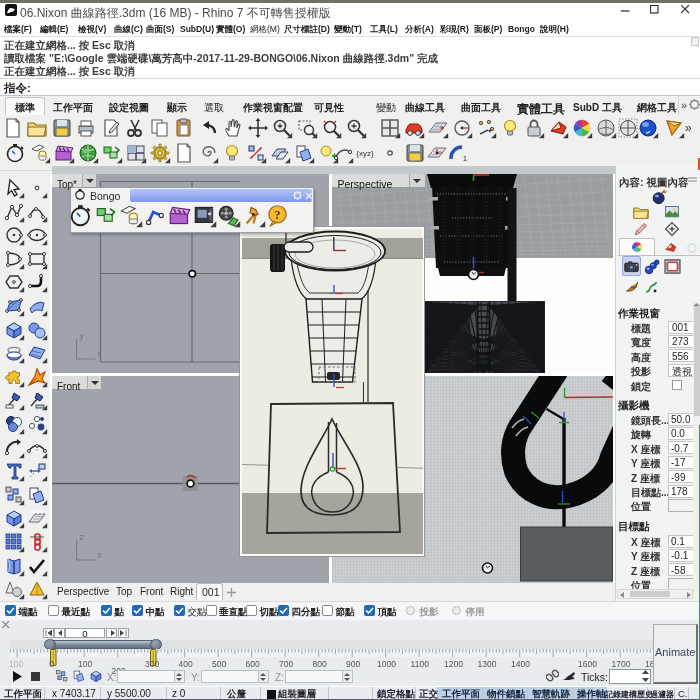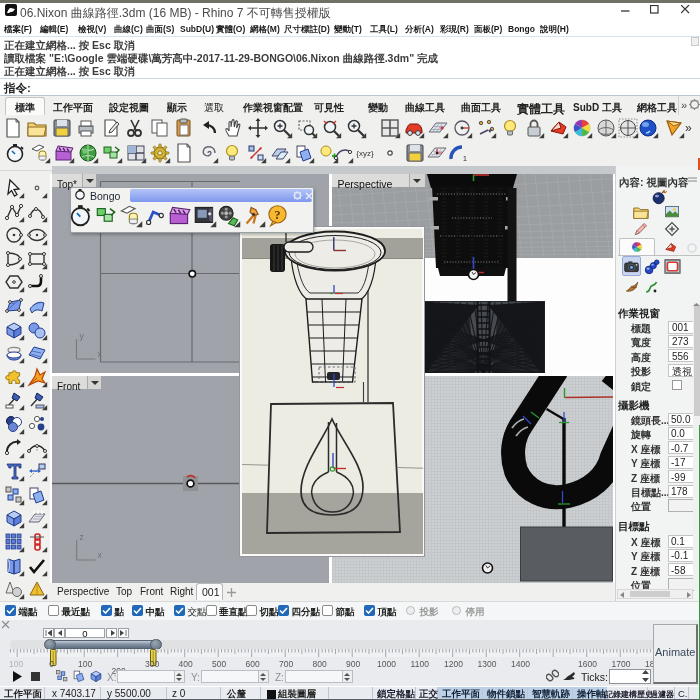--- a/index.html
+++ b/index.html
@@ -20,21 +20,21 @@
     <path d="M0 0l8 8M8 0L0 8" stroke="#333" stroke-width="1.2"></path>
   </svg>
 <div style="position:absolute;left:0px;top:20px;width:700px;height:16px;background:#fff"></div>
 <div style="position:absolute;left:4px;top:24px;font-size:8.5px;color:#1a1a1a;white-space:nowrap;font-weight:bold">檔案(F)</div>
 <div style="position:absolute;left:40px;top:24px;font-size:8.5px;color:#1a1a1a;white-space:nowrap;font-weight:bold">編輯(E)</div>
 <div style="position:absolute;left:78px;top:24px;font-size:8.5px;color:#1a1a1a;white-space:nowrap;font-weight:bold">檢視(V)</div>
 <div style="position:absolute;left:114px;top:24px;font-size:8.5px;color:#1a1a1a;white-space:nowrap;font-weight:bold">曲線(C)</div>
 <div style="position:absolute;left:146px;top:24px;font-size:8.5px;color:#1a1a1a;white-space:nowrap;font-weight:bold">曲面(S)</div>
 <div style="position:absolute;left:180px;top:24px;font-size:8.5px;color:#1a1a1a;white-space:nowrap;font-weight:bold">SubD(U)</div>
 <div style="position:absolute;left:216px;top:24px;font-size:8.5px;color:#1a1a1a;white-space:nowrap;font-weight:bold">實體(O)</div>
-<div style="position:absolute;left:250px;top:24px;font-size:8.5px;color:#1a1a1a;white-space:nowrap;font-weight:bold">網格(M)</div>
+<div style="position:absolute;left:250px;top:24px;font-size:8.5px;color:#1a1a1a;white-space:nowrap;font-weight:normal">網格(M)</div>
 <div style="position:absolute;left:284px;top:24px;font-size:8.5px;color:#1a1a1a;white-space:nowrap;font-weight:bold">尺寸標註(D)</div>
 <div style="position:absolute;left:334px;top:24px;font-size:8.5px;color:#1a1a1a;white-space:nowrap;font-weight:bold">變動(T)</div>
 <div style="position:absolute;left:370px;top:24px;font-size:8.5px;color:#1a1a1a;white-space:nowrap;font-weight:bold">工具(L)</div>
 <div style="position:absolute;left:405px;top:24px;font-size:8.5px;color:#1a1a1a;white-space:nowrap;font-weight:bold">分析(A)</div>
 <div style="position:absolute;left:440px;top:24px;font-size:8.5px;color:#1a1a1a;white-space:nowrap;font-weight:bold">彩現(R)</div>
 <div style="position:absolute;left:474px;top:24px;font-size:8.5px;color:#1a1a1a;white-space:nowrap;font-weight:bold">面板(P)</div>
 <div style="position:absolute;left:508px;top:24px;font-size:8.5px;color:#1a1a1a;white-space:nowrap;font-weight:bold">Bongo</div>
 <div style="position:absolute;left:540px;top:24px;font-size:8.5px;color:#1a1a1a;white-space:nowrap;font-weight:bold">說明(H)</div>
 <div style="position:absolute;left:0px;top:36px;width:700px;height:60px;background:#fff;border-top:1px solid #dae2ea"></div>
 <div style="position:absolute;left:4px;top:38.5px;font-size:10.5px;color:#3c3c3c;white-space:nowrap;font-weight:bold">正在建立網格... 按 Esc 取消</div>
@@ -46,21 +46,21 @@
 <div style="position:absolute;left:0px;top:95px;width:700px;height:1px;background:#b8c6d4"></div>
 <div style="position:absolute;left:0px;top:96px;width:700px;height:19px;background:#f0f0ee"></div>
 <div style="position:absolute;left:5px;top:97px;width:40px;height:18px;background:#fafaf8;border:1px solid #c5c5c5;border-bottom:none;border-radius:3px 3px 0 0"></div>
 <div style="position:absolute;left:15px;top:101px;font-size:10px;color:#222;white-space:nowrap;font-weight:bold">標準</div>
 <div style="position:absolute;left:53px;top:101px;font-size:10px;color:#222;white-space:nowrap;font-weight:bold">工作平面</div>
 <div style="position:absolute;left:109px;top:101px;font-size:10px;color:#222;white-space:nowrap;font-weight:bold">設定視圖</div>
 <div style="position:absolute;left:167px;top:101px;font-size:10px;color:#222;white-space:nowrap;font-weight:bold">顯示</div>
 <div style="position:absolute;left:204px;top:101px;font-size:10px;color:#222;white-space:nowrap;font-weight:normal">選取</div>
 <div style="position:absolute;left:243px;top:101px;font-size:10px;color:#222;white-space:nowrap;font-weight:bold">作業視窗配置</div>
 <div style="position:absolute;left:314px;top:101px;font-size:10px;color:#222;white-space:nowrap;font-weight:bold">可見性</div>
-<div style="position:absolute;left:368px;top:101px;font-size:10px;color:#222;white-space:nowrap;font-weight:bold">變動</div>
+<div style="position:absolute;left:376px;top:101px;font-size:10px;color:#222;white-space:nowrap;font-weight:normal">變動</div>
 <div style="position:absolute;left:405px;top:101px;font-size:10px;color:#222;white-space:nowrap;font-weight:bold">曲線工具</div>
 <div style="position:absolute;left:461px;top:101px;font-size:10px;color:#222;white-space:nowrap;font-weight:bold">曲面工具</div>
 <div style="position:absolute;left:517px;top:101px;font-size:12px;color:#222;white-space:nowrap;font-weight:bold">實體工具</div>
 <div style="position:absolute;left:573px;top:101px;font-size:10px;color:#222;white-space:nowrap;font-weight:bold">SubD 工具</div>
 <div style="position:absolute;left:637px;top:101px;font-size:10px;color:#222;white-space:nowrap;font-weight:bold">網格工具</div>
 <div style="position:absolute;left:678px;top:96px;width:1px;height:19px;background:#d0d0d0"></div>
 <div style="position:absolute;left:681px;top:99px;font-size:11px;color:#444;white-space:nowrap;">»</div>
 <svg style="position:absolute;left:689px;top:99px" width="11" height="11">
     <circle cx="5.5" cy="5.5" r="4" fill="none" stroke="#888" stroke-width="1.4"></circle>
     <path d="M5.5 0v2M5.5 9v2M0 5.5h2M9 5.5h2M1.6 1.6l1.5 1.5M7.9 7.9l1.5 1.5M1.6 9.4l1.5-1.5M7.9 3.1l1.5-1.5" stroke="#888" stroke-width="1.1"></path>

